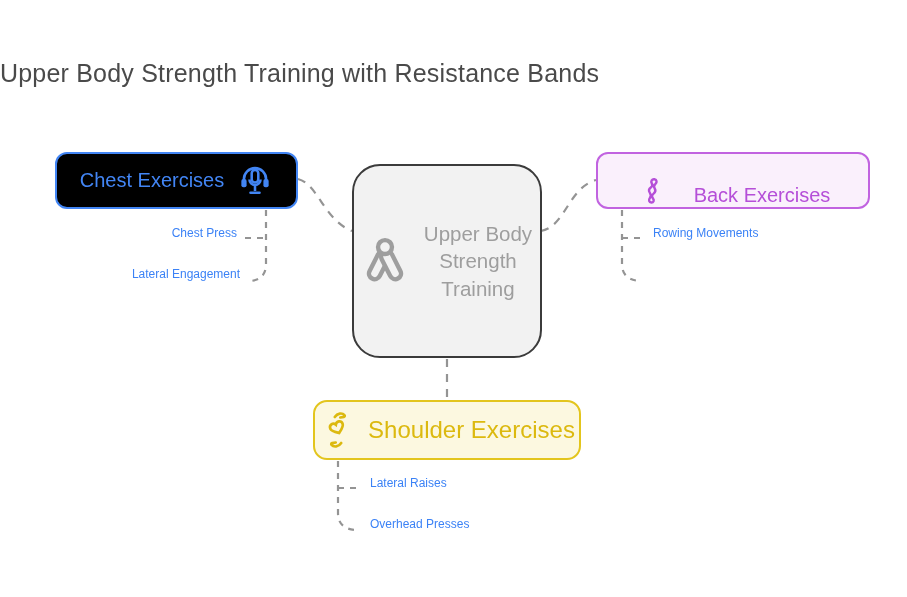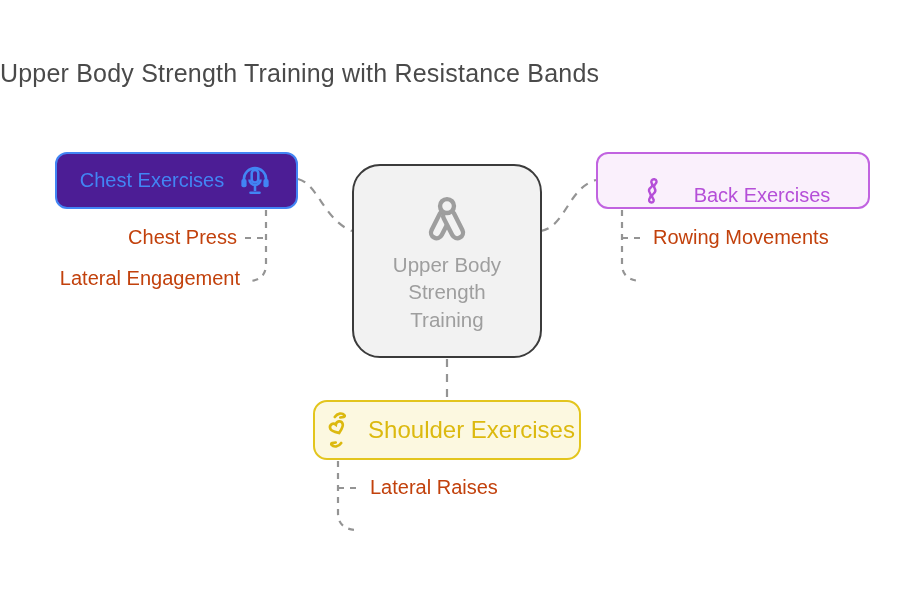--- a/index.html
+++ b/index.html
@@ -15,44 +15,44 @@
   .connectors path{fill:none;stroke:#949494;stroke-width:2.2;}
   .dash-long{stroke-dasharray:8 7;}
   .dash-short{stroke-dasharray:6 6;}
 
   .node{position:absolute;display:flex;align-items:center;justify-content:center;box-sizing:border-box;cursor:pointer;}
   .node-label{white-space:nowrap;}
 
   .node-center{
     left:352px;top:164px;width:190px;height:194px;
     background:#f2f2f2;border:2px solid #3b3b3b;border-radius:28px;
-    flex-direction:column;
+    flex-direction:row;
   }
   .center-label{width:136px;text-align:center;font-size:20.5px;line-height:1.32;color:#9e9e9e;}
 
   .node-chest{
     left:55px;top:152px;width:243px;height:57px;
-    background:#4c1d95;border:2px solid #4285f4;border-radius:12px;gap:13px;text-align:right;
+    background:#000000;border:2px solid #4285f4;border-radius:12px;gap:13px;text-align:right;
   }
   .node-chest .node-label{color:#4285f4;font-size:20px;}
 
   .node-back{
     left:596px;top:152px;width:274px;height:57px;
     background:#faf0fc;border:2px solid #c163e0;border-radius:12px;gap:26px;align-items:flex-end;
   }
   .node-back .node-label{color:#b54fd8;font-size:20px;}
 
   .node-shoulder{
     left:313px;top:400px;width:268px;height:60px;
     background:#fcf8e0;border:2px solid #e3c51d;border-radius:14px;gap:11px;
   }
   .node-shoulder .node-label{color:#dcb90f;font-size:24px;}
 
   .subitem{
-    position:absolute;font-size:20px;color:#c2410c;white-space:nowrap;cursor:pointer;
+    position:absolute;font-size:12px;color:#3b82f6;white-space:nowrap;cursor:pointer;
   }
   .icon{flex:0 0 auto;display:block;}
 </style>
 </head>
 <body>
 
 <div class="canvas">
 
   <h1 class="title">Upper Body Strength Training with Resistance Bands</h1>
 
@@ -110,14 +110,15 @@
     </svg>
     <span class="node-label">Shoulder Exercises</span>
   </div>
 
   <div class="subitem" style="right:670px;top:226px;">Chest Press</div>
   <div class="subitem" style="right:667px;top:267px;">Lateral Engagement</div>
 
   <div class="subitem" style="left:653px;top:226px;">Rowing Movements</div>
 
   <div class="subitem" style="left:370px;top:476px;">Lateral Raises</div>
+  <div class="subitem" style="left:370px;top:517px;">Overhead Presses</div>
 
 </div>
 
 </body></html>

